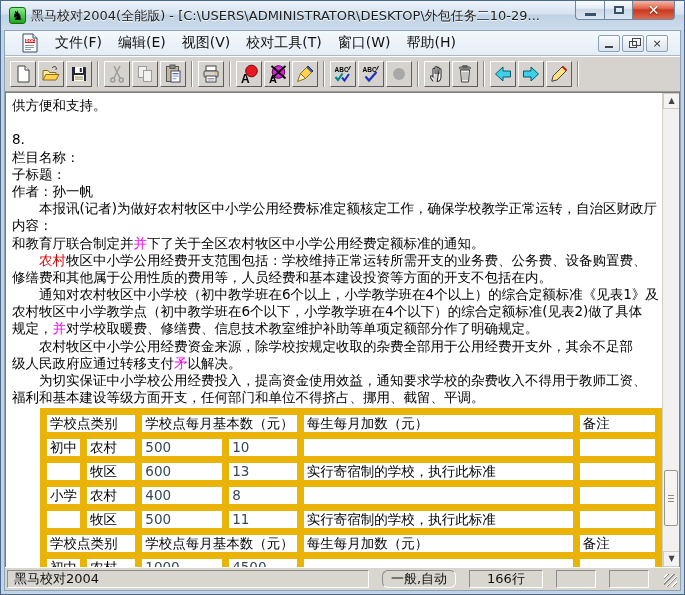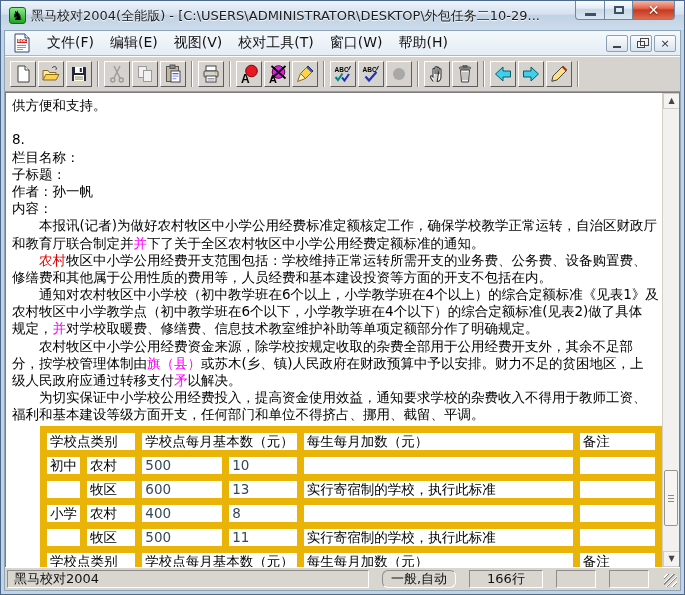--- a/index.html
+++ b/index.html
@@ -22,21 +22,21 @@
   .cb-close{width:42px;border-left:none;border-radius:0 0 4px 0;
     background:linear-gradient(#f6b7a5,#e4664d 40%,#c83a22 50%,#dd6b4e);}
   .g-min{width:11px;height:3px;background:#3d5166;margin-top:8px;}
   .g-max{width:10px;height:8px;border:2px solid #3d5166;background:#dce8f2;}
   .g-close{color:#fff;font-weight:bold;font-size:14px;line-height:14px;text-shadow:0 1px 2px #6e1200;}
   
   .inner{position:absolute;left:3px;right:3px;top:29px;bottom:3px;
     background:#d9d6d0;border:1px solid #8ea4ba;display:flex;flex-direction:column;}
   
   .menubar{height:25px;background:linear-gradient(#f4f8fc,#e4ecf5);border-bottom:1px solid #aeb8c2;
-    display:flex;align-items:center;padding:0 4px;}
+    display:flex;align-items:center;padding:0 12px;}
   .doc-icon{width:18px;height:20px;margin:0 8px 0 4px;flex:0 0 auto;}
   .menu-item{font-size:14px;color:#111;padding:2px 8px;cursor:default;white-space:nowrap;}
   .menubar .spacer{flex:1;}
   .mdib{width:22px;height:17px;margin-left:2px;border:1px solid #8aa0b8;border-radius:2px;
     background:linear-gradient(#fbfcfe,#d9e3ee);display:flex;align-items:center;justify-content:center;
     font-size:11px;line-height:11px;color:#333;}
   .g-mdimin{width:8px;height:2px;background:#444;margin-top:8px;}
   .g-restore{width:8px;height:7px;border:1px solid #444;background:#f4f7fb;position:relative;margin-top:3px;}
   .g-restore::before{content:"";position:absolute;left:2px;top:-4px;width:7px;height:6px;border:1px solid #444;}
   
@@ -269,30 +269,29 @@
 
     <div class="content">
       <div class="doc" id="doc">
         <div id="doc-lines">
             <div class="doc-line"><span>供方便和支持。</span></div>
             <div class="doc-line">&nbsp;</div>
             <div class="doc-line"><span>8.</span></div>
             <div class="doc-line"><span>栏目名称：</span></div>
             <div class="doc-line"><span>子标题：</span></div>
             <div class="doc-line"><span>作者：孙一帆</span></div>
+            <div class="doc-line ind"><span>本报讯(记者)为做好农村牧区中小学公用经费标准定额核定工作，确保学校教学正常运转，自治区财政厅</span></div>
             <div class="doc-line"><span>内容：</span></div>
-            <div class="doc-line ind"><span>本报讯(记者)为做好农村牧区中小学公用经费标准定额核定工作，确保学校教学正常运转，自治区财政厅</span></div>
             <div class="doc-line"><span>和教育厅联合制定并</span><span style="color: rgb(255, 0, 255);">并</span><span>下了关于全区农村牧区中小学公用经费定额标准的通知。</span></div>
             <div class="doc-line ind"><span style="color: rgb(224, 0, 0);">农村</span><span>牧区中小学公用经费开支范围包括：学校维持正常运转所需开支的业务费、公务费、设备购置费、</span></div>
             <div class="doc-line"><span>修缮费和其他属于公用性质的费用等，人员经费和基本建设投资等方面的开支不包括在内。</span></div>
             <div class="doc-line ind"><span>通知对农村牧区中小学校（初中教学班在6个以上，小学教学班在4个以上）的综合定额标准《见表1》及</span></div>
             <div class="doc-line"><span>农村牧区中小学教学点（初中教学班在6个以下，小学教学班在4个以下）的综合定额标准(见表2)做了具体</span></div>
             <div class="doc-line"><span>规定，</span><span style="color: rgb(255, 0, 255);">并</span><span>对学校取暖费、修缮费、信息技术教室维护补助等单项定额部分作了明确规定。</span></div>
             <div class="doc-line ind"><span>农村牧区中小学公用经费资金来源，除学校按规定收取的杂费全部用于公用经费开支外，其余不足部</span></div>
-            <div class="doc-line"><span>分，按学校管理体制由</span><span style="color: rgb(255, 0, 255);">旗（县）</span><span>或苏木(乡、镇)人民政府在财政预算中予以安排。财力不足的贫困地区，上</span></div>
             <div class="doc-line"><span>级人民政府应通过转移支付</span><span style="color: rgb(255, 0, 255);">矛</span><span>以解决。</span></div>
             <div class="doc-line ind"><span>为切实保证中小学校公用经费投入，提高资金使用效益，通知要求学校的杂费收入不得用于教师工资、</span></div>
             <div class="doc-line"><span>福利和基本建设等级方面开支，任何部门和单位不得挤占、挪用、截留、平调。</span></div>
           </div>
         <table class="doc-table">
           <colgroup>
             <col style="width:30px">
               <col style="width:57px">
               <col style="width:79px">
             <col style="width:68px">

